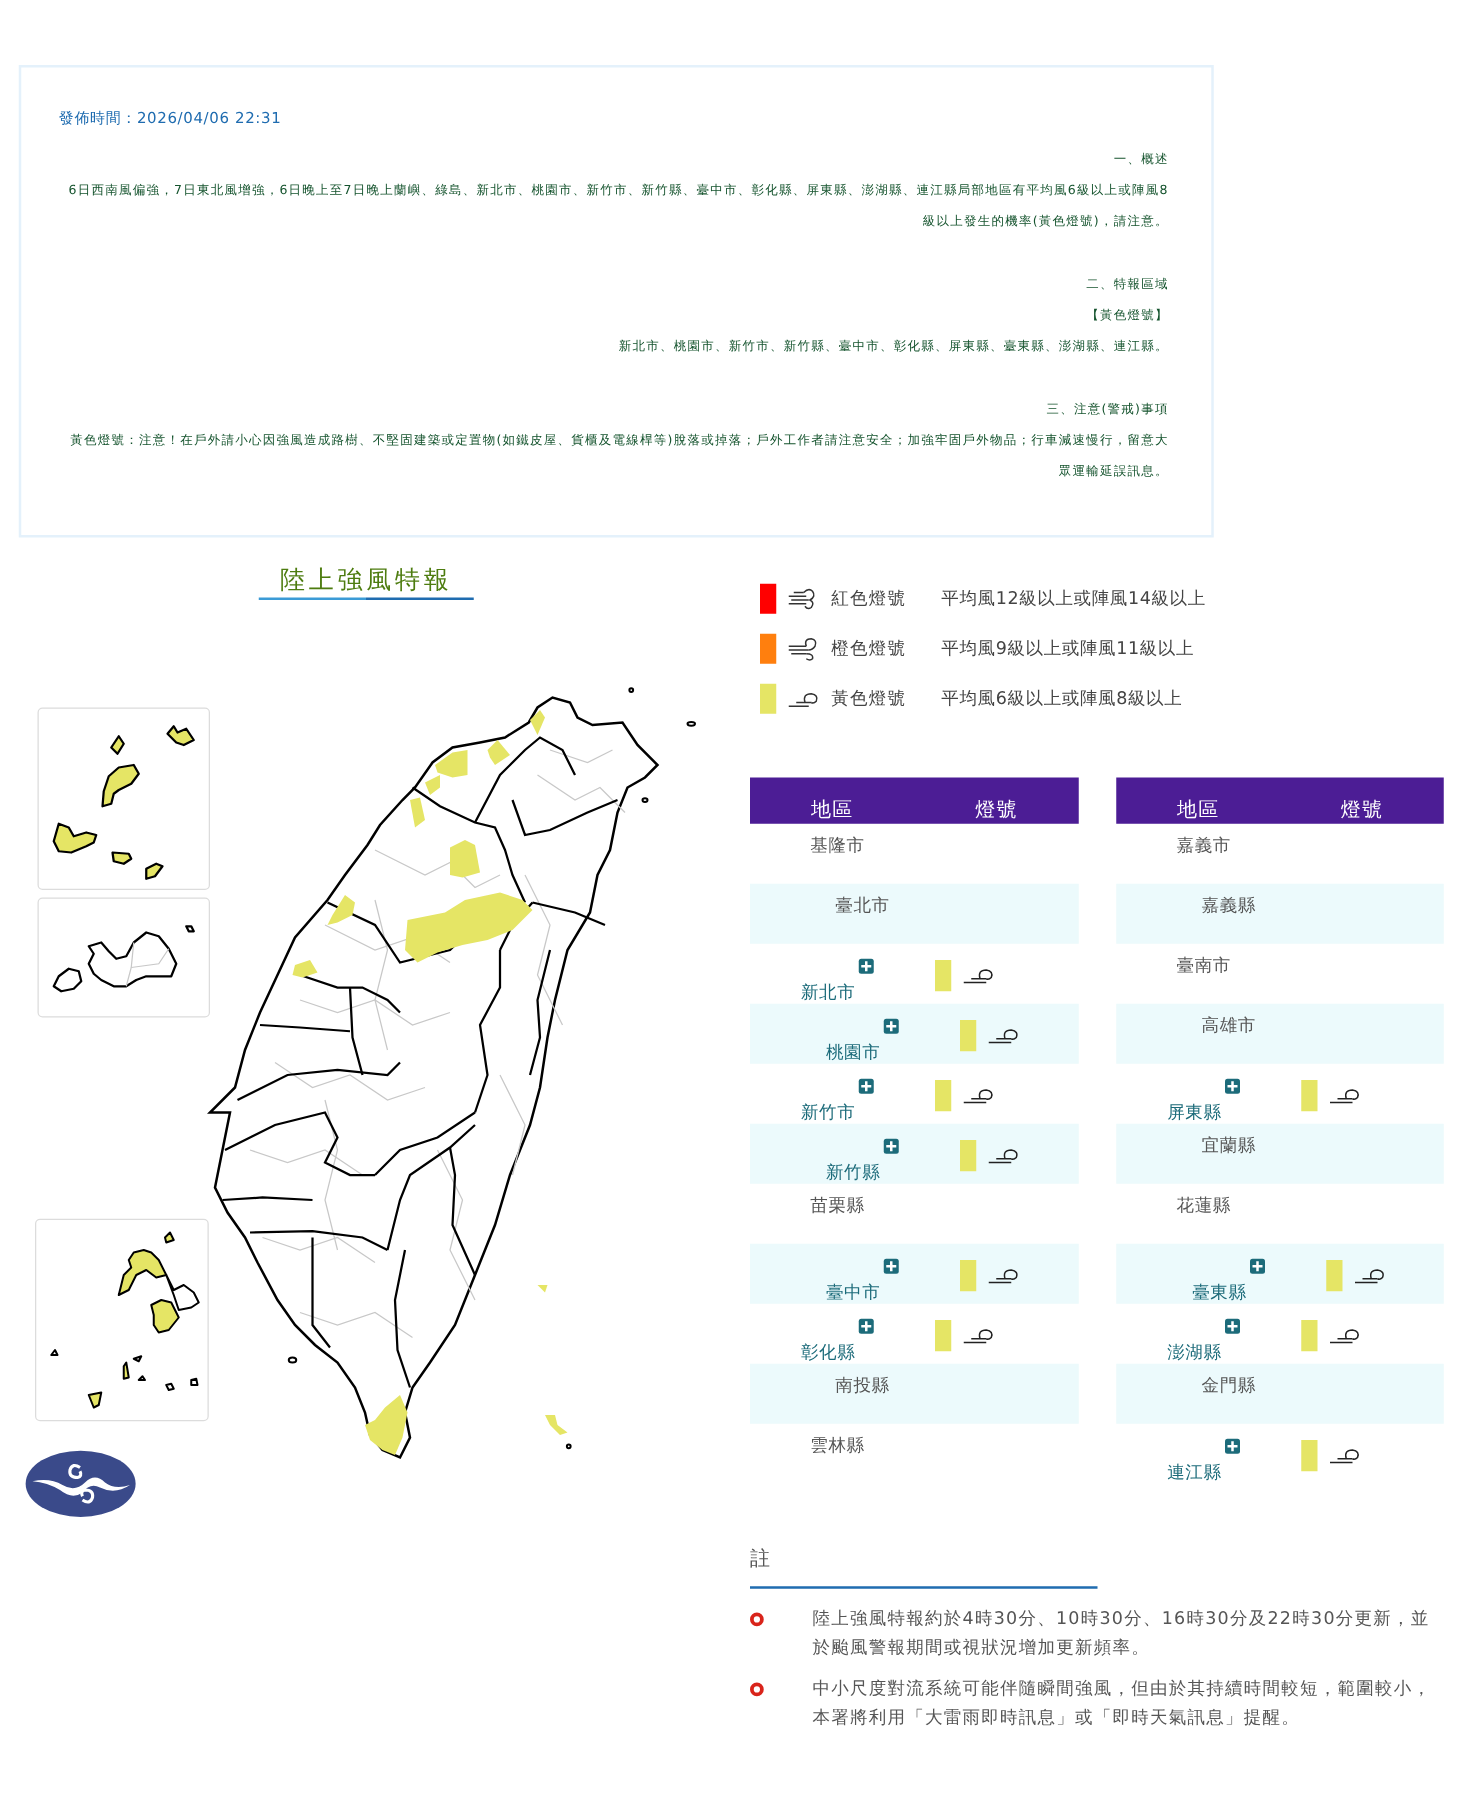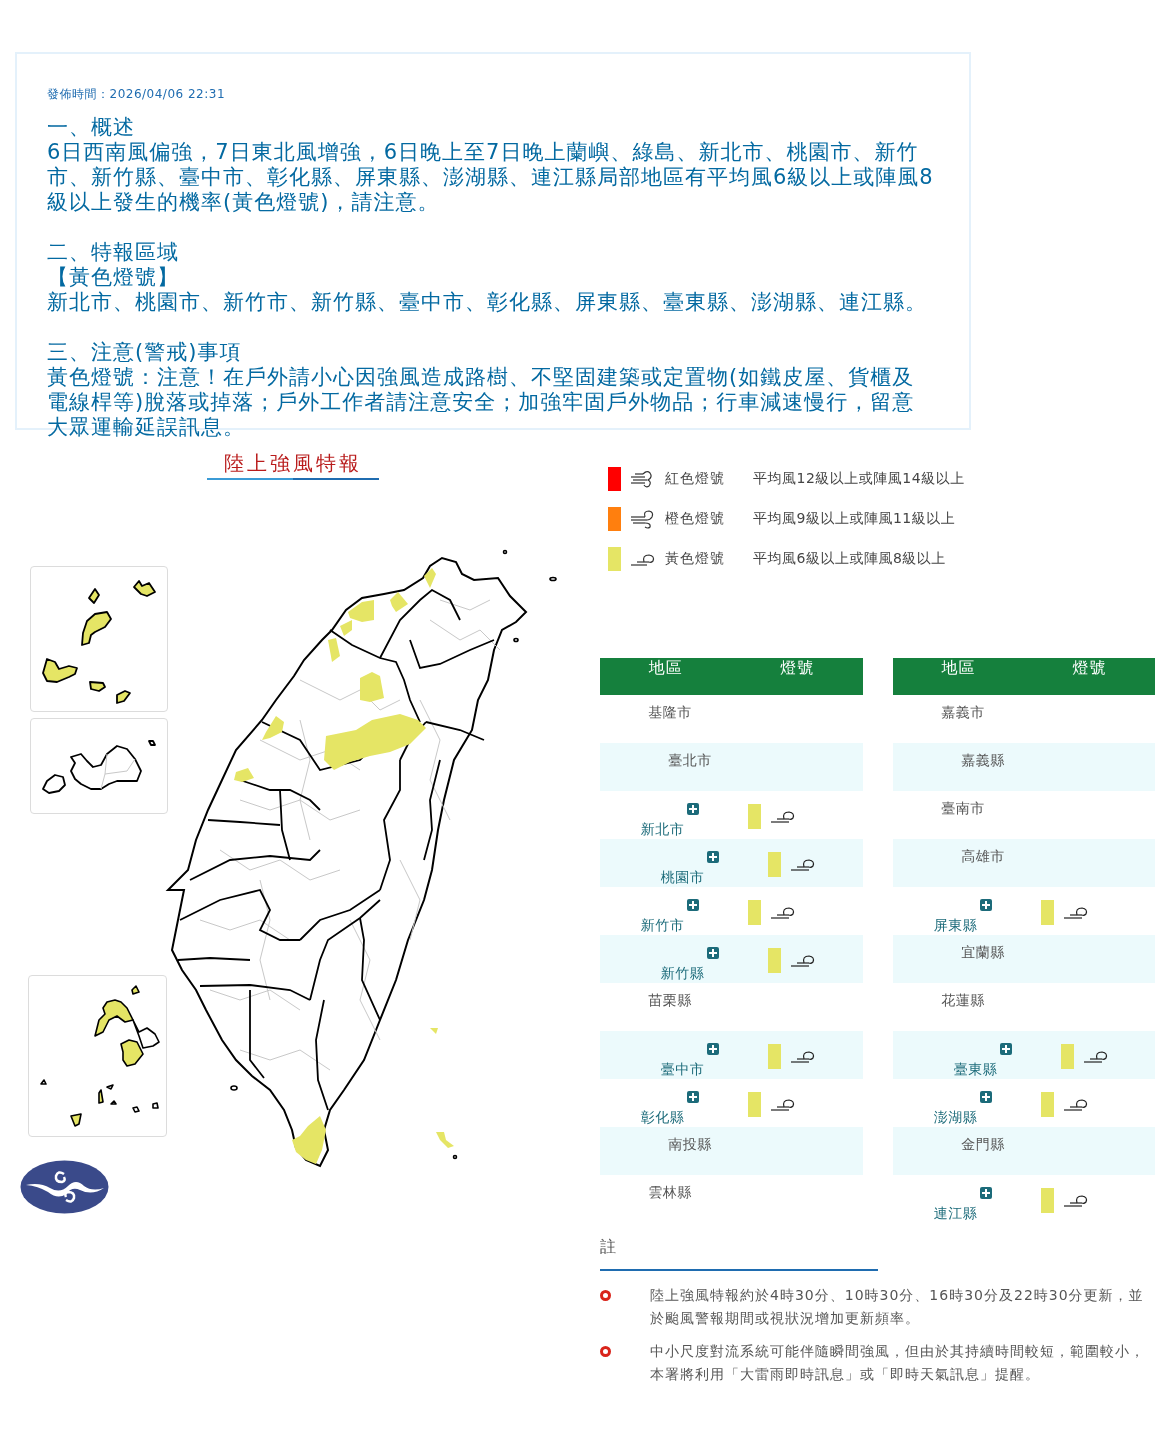--- a/index.html
+++ b/index.html
@@ -5,43 +5,43 @@
   * { box-sizing: border-box; margin: 0; padding: 0; }
   html, body { width: 1170px; height: 1434px; background: #ffffff; overflow: hidden; }
   body { font-family: "DejaVu Sans", "Liberation Sans", sans-serif; color: #333; position: relative; }
 
   .info-box {
     position: absolute; left: 15px; top: 52px; width: 956px; height: 378px;
     border: 2px solid #e4f1fb; background: #fff;
     padding: 32px 34px 0 30px;
   }
   .pub-time { font-size: 12px; color: #1f6cb0; letter-spacing: 0.5px; margin-bottom: 12px; }
-  .sec { font-size: 21px; line-height: 25px; color: #0369a1; letter-spacing: 1px; }
+  .sec { font-size: 10px; line-height: 25px; color: #14532d; letter-spacing: 1px; text-align: right; }
   .sec + .sec { margin-top: 25px; }
 
   .map-title-wrap { position: absolute; left: 207px; top: 448px; width: 172px; text-align: center; }
-  .map-title { font-size: 20px; color: #b91c1c; letter-spacing: 3px; line-height: 30px; }
+  .map-title { font-size: 20px; color: #4d7c0f; letter-spacing: 3px; line-height: 30px; }
   .map-title-line { height: 2px; background: linear-gradient(90deg, #3b9bd6 0%, #3b9bd6 50%, #1f6cb0 50%, #1f6cb0 100%); margin-top: 0; }
 
   .inset { position: absolute; border: 1px solid #dcdcdc; border-radius: 4px; background: #fff; }
   .map-svg { position: absolute; left: 160px; top: 540px; }
 
   .logo { position: absolute; left: 20px; top: 1160px; width: 89px; height: 54px; }
 
   .legend { position: absolute; left: 608px; top: 459px; }
   .legend-row { height: 40px; display: flex; align-items: center; font-size: 14px; color: #444; }
   .legend-swatch { width: 13px; height: 24px; margin-right: 8px; }
   .legend-icon { width: 28px; height: 20px; margin-right: 8px; }
   .legend-label { width: 88px; letter-spacing: 1px; }
   .legend-desc { letter-spacing: 0.5px; }
 
   .tbl { position: absolute; top: 622px; width: 263px; }
   .tbl-left { left: 600px; }
   .tbl-right { left: 893px; width: 262px; }
-  .tbl-head { height: 37px; background: #15803d; display: flex; color: #fff; font-size: 16px; align-items: flex-start; margin-top: 36px; }
+  .tbl-head { height: 37px; background: #4c1d95; display: flex; color: #fff; font-size: 16px; align-items: flex-end; }
   .tbl-head span { flex: 1; text-align: center; letter-spacing: 1px; }
   .tbl-row { height: 48px; display: flex; align-items: flex-start; padding-top: 8px; font-size: 14px; }
   .tbl-row.alt { background: #ecfafc; padding-left: 20px; }
   .cell-region { width: 140px; display: flex; justify-content: center; align-items: center; height: 20px; }
   .cell-region .name { color: #555; letter-spacing: 0.5px; }
   .cell-region.active .name { color: #1c6b7a; margin-top: 42px; }
   .plus { display: inline-block; width: 12px; height: 12px; background: #1c6b7a; border-radius: 2px; margin-left: 3px; position: relative; }
   .plus::before, .plus::after { content: ""; position: absolute; background: #fff; }
   .plus::before { left: 2px; right: 2px; top: 5px; height: 2px; }
   .plus::after { top: 2px; bottom: 2px; left: 5px; width: 2px; }

